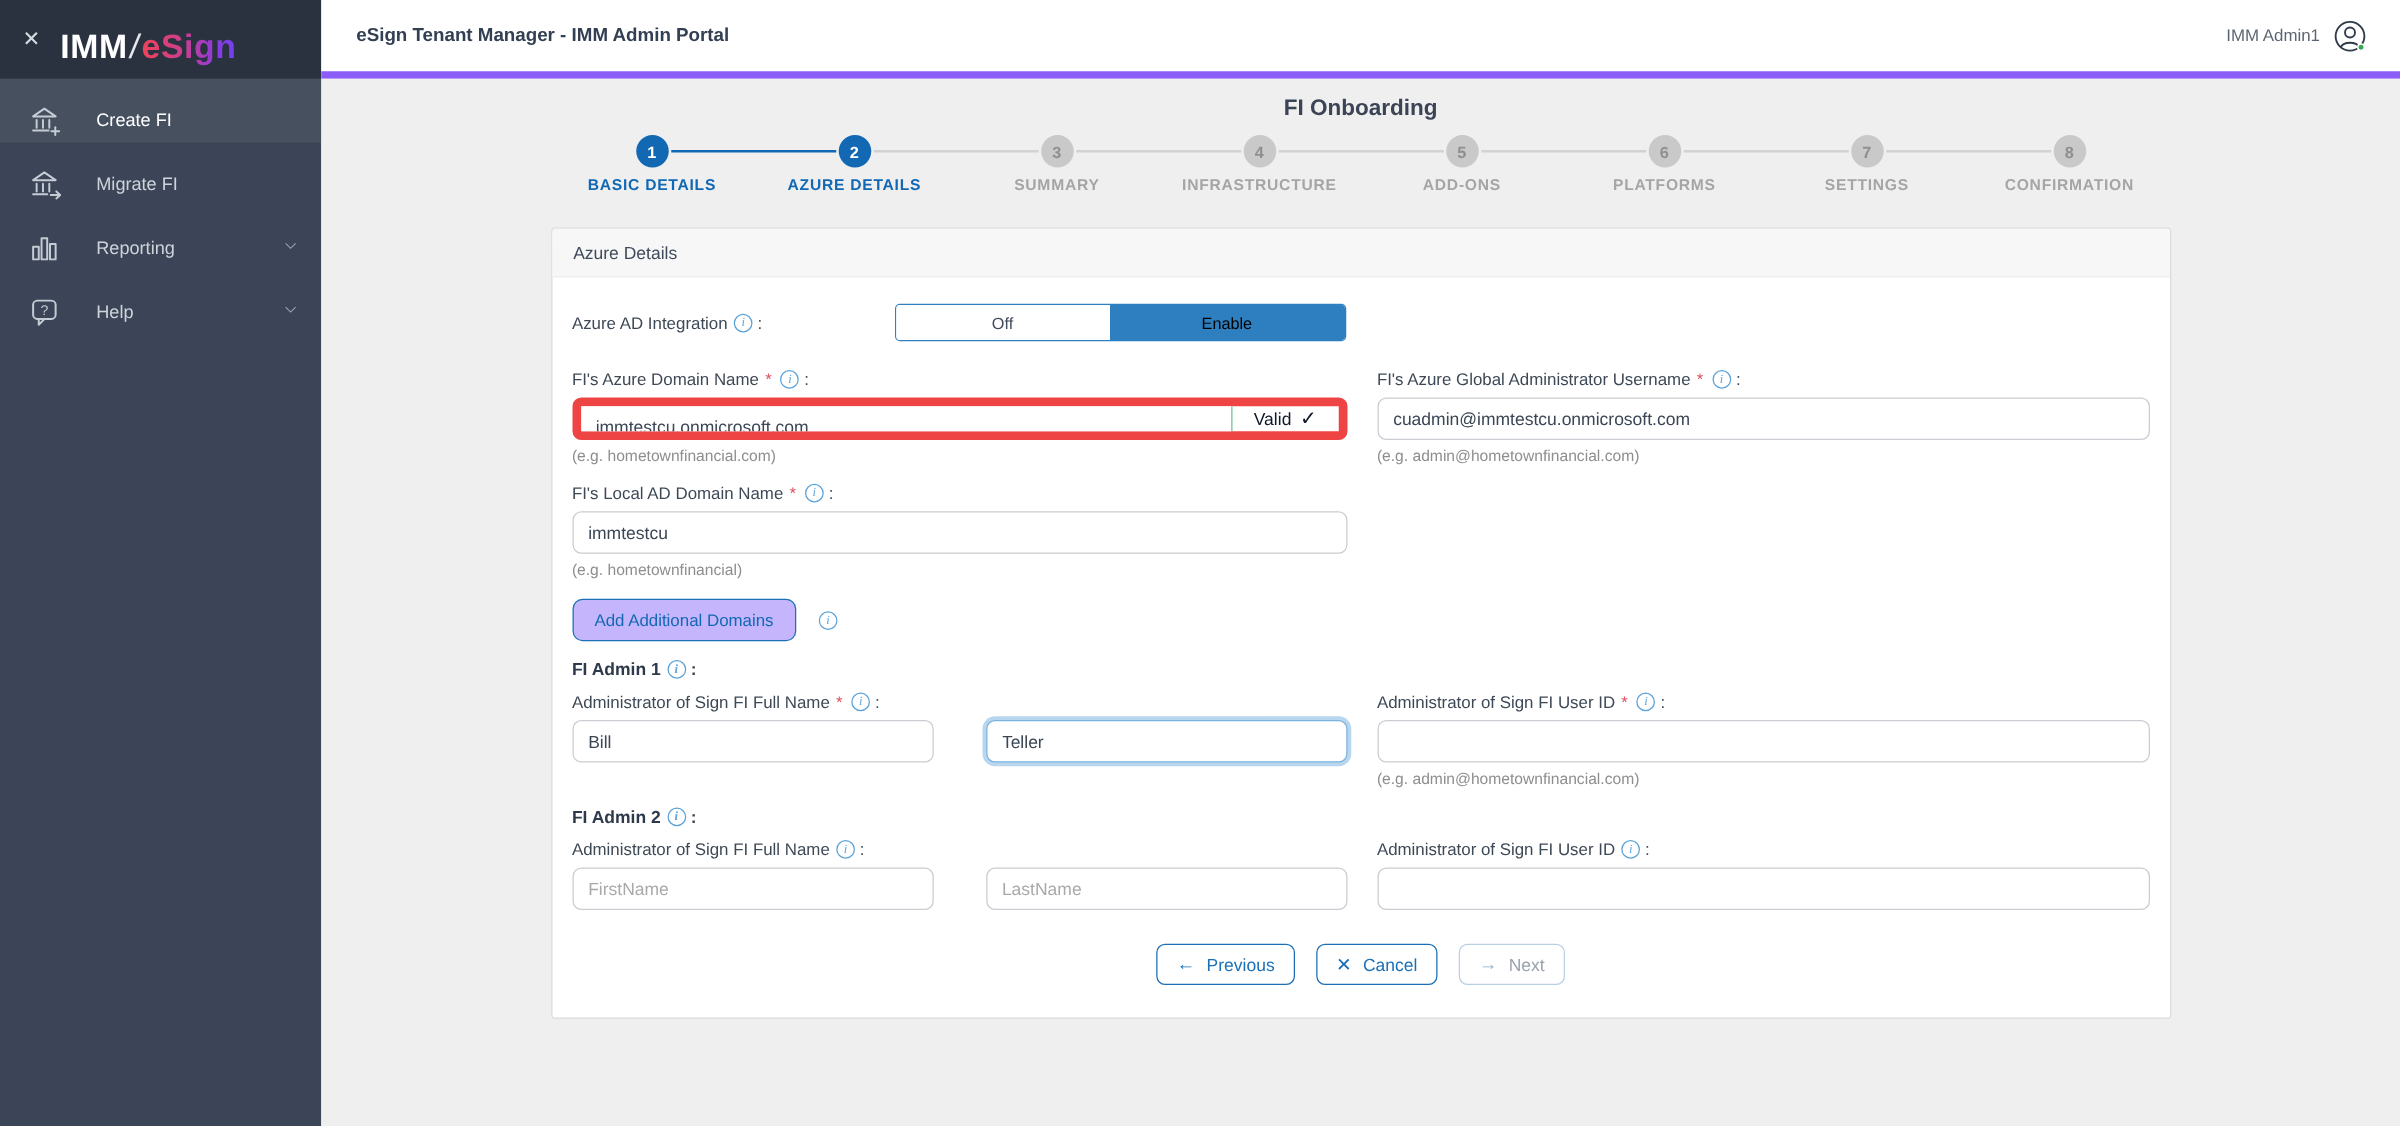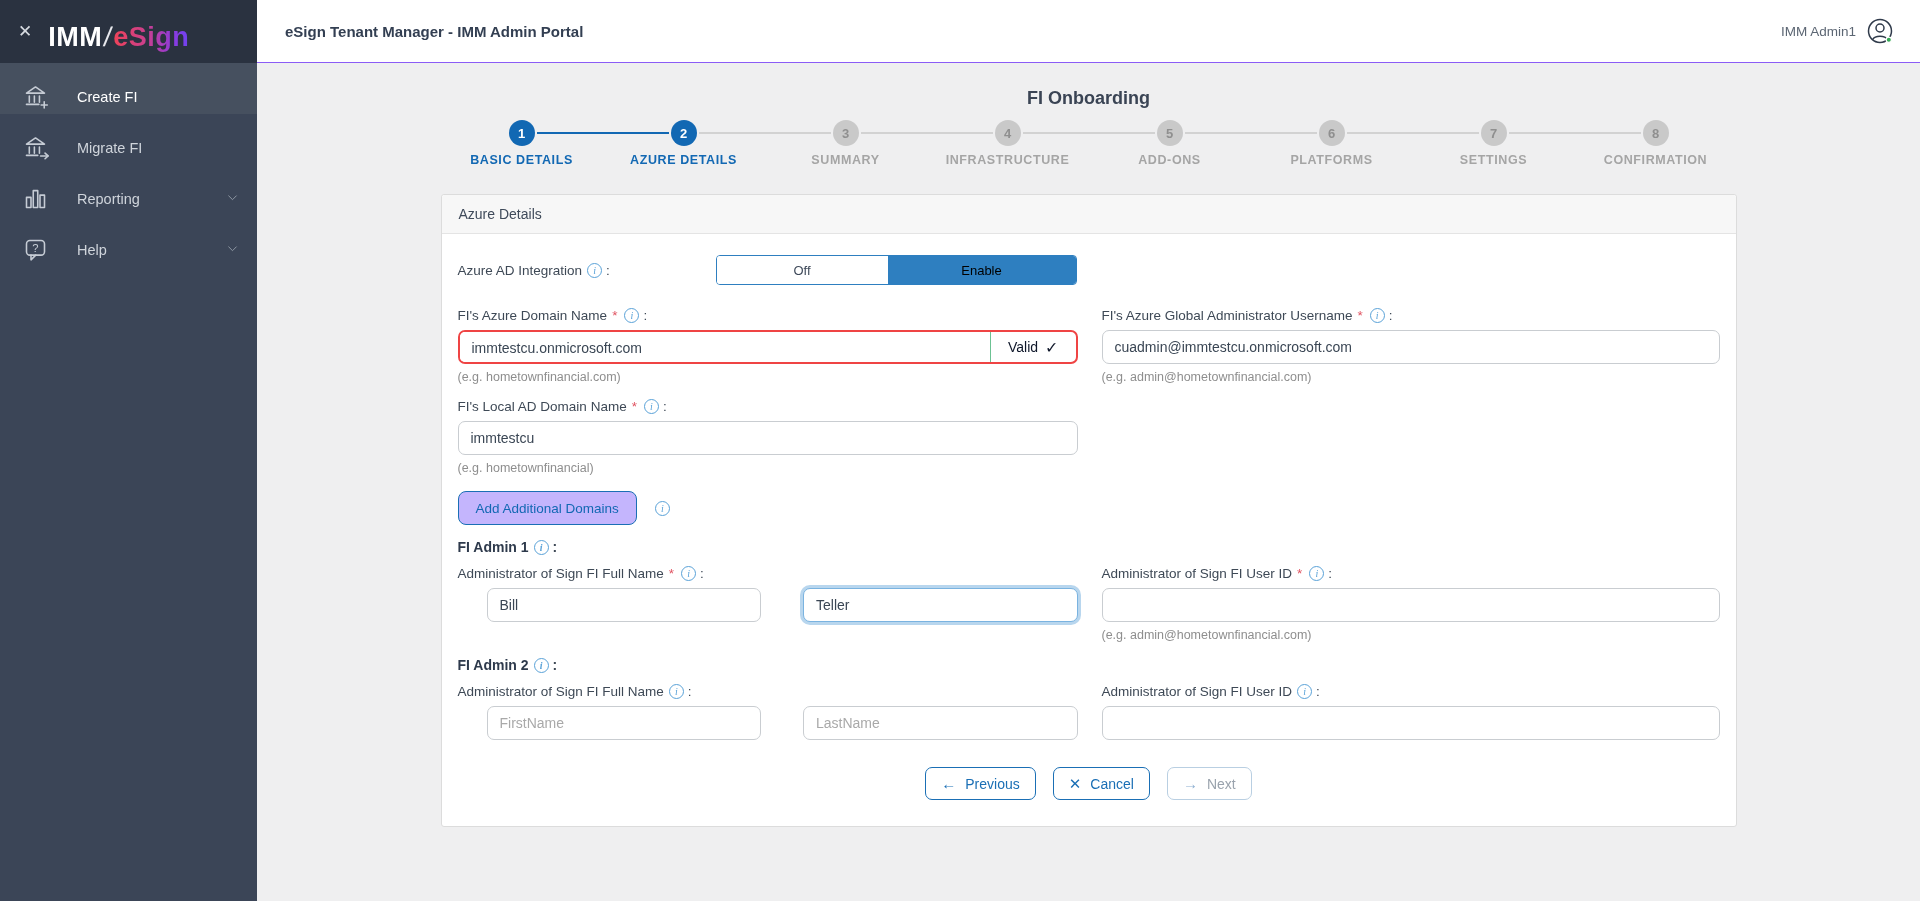--- a/index.html
+++ b/index.html
@@ -21,26 +21,26 @@
   .nav-item { height:51px; display:flex; align-items:center; padding:16px 18px 0 22px; gap:28px;
               color:#cfd4db; font-size:14.5px; cursor:pointer; }
   .nav-item.active { background:#46505f; color:#ffffff; }
   .nav-item .nav-label { flex:1; }
   .nav-icon { width:27px; height:27px; display:flex; align-items:center; justify-content:center; }
   .nav-icon svg { stroke:#c6ccd5; fill:none; stroke-width:1.4; stroke-linecap:round; stroke-linejoin:round; }
   .chev svg { stroke:#9aa3ae; fill:none; stroke-width:1.6; stroke-linecap:round; }
 
   
   .main { flex:1; display:flex; flex-direction:column; }
-  .topbar { height:63px; background:#ffffff; display:flex; align-items:center; padding:0 26px 0 28px; border-bottom:1px solid #8b5cf6; }
+  .topbar { height:63px; background:#ffffff; display:flex; align-items:center; padding:0 26px 0 28px; border-bottom:6px solid #8b5cf6; }
   .topbar-title { font-size:15px; font-weight:700; color:#333f52; }
   .topbar-right { margin-left:auto; display:flex; align-items:center; gap:10px; cursor:pointer; }
   .user-name { font-size:13.5px; color:#5c6673; }
 
-  .content { flex:1; background:#efeff0; padding-top:25px; overflow:hidden; }
+  .content { flex:1; background:#efeff0; padding-top:13px; overflow:hidden; }
   .page-title { text-align:center; font-size:18px; font-weight:700; color:#3a4454; }
 
   
   .stepper { width:1296px; margin:11px auto 0; display:flex; }
   .step { width:162px; display:flex; flex-direction:column; align-items:center; position:relative; cursor:pointer; }
   .step-circle { width:26px; height:26px; border-radius:50%; background:#c9c9c9; color:#8f8f8f;
                  font-size:13px; font-weight:700; display:flex; align-items:center; justify-content:center; z-index:2; }
   .step-label { margin-top:7px; font-size:12.5px; font-weight:600; letter-spacing:.6px; color:#a5a5a5; white-space:nowrap; }
   .step::before { content:""; position:absolute; top:12px; left:calc(-50% + 15px); width:calc(100% - 30px);
                   height:2px; background:#d2d2d2; z-index:1; }
@@ -70,27 +70,27 @@
               font-size:14px; color:#3a4654; font-family:"Liberation Sans", sans-serif; background:#fff; outline:none; }
   input.txt::placeholder { color:#a9a9a9; }
   input.txt.focused { border-color:#7ab3e0; box-shadow:0 0 0 3px #b8d6ee; }
 
   .toggle-row { display:flex; align-items:center; margin-bottom:23px; }
   .toggle-row .f-label { margin-bottom:0; width:258px; }
   .toggle { display:flex; border:1px solid #2e7fc0; border-radius:4px; overflow:hidden; height:30px; width:361px; }
   .toggle-off { width:171px; background:#ffffff; color:#3f4a5a; font-size:13px; display:flex; align-items:center; justify-content:center; cursor:pointer; }
   .toggle-on { flex:1; background:#2e7fc0; color:#000000; font-size:13px; display:flex; align-items:center; justify-content:center; cursor:pointer; }
 
-  .valid-wrap { display:flex; border:2px solid #ef4444; border-radius:7px; height:34px; overflow:hidden; background:#fff; }
+  .valid-wrap { display:flex; border:7px solid #ef4444; border-radius:7px; height:34px; overflow:hidden; background:#fff; }
   .valid-wrap input { border:none; border-radius:0; height:32px; flex:1; box-shadow:none; }
   .valid-seg { border-left:1px solid #6cc293; color:#0f172a; font-size:14px; padding:0 17px;
                display:flex; align-items:center; gap:7px; white-space:nowrap; }
 
   .row-gap { margin-bottom:15px; }
-  .name-pair { display:flex; gap:42px;margin-left:29px; }
+  .name-pair { display:flex; gap:42px; }
   .name-pair input { width:297px; }
 
   .btn-outline { display:inline-flex; align-items:center; gap:9px; height:34px; padding:0 17px;
                  border:1.5px solid #1a6fb5; border-radius:8px; background:#c4b5fd; color:#1268b3;
                  font-size:13.5px; font-family:"Liberation Sans", sans-serif; cursor:pointer; }
   .add-domains-row { display:flex; align-items:center; gap:13px; margin:16px 0 14px; }
 
   .section-head { font-size:14px; font-weight:700; color:#2e3a4c; display:flex; align-items:center; margin:14px 0 11px; }
 
   .actions { display:flex; justify-content:center; gap:17px; margin-top:27px; }

